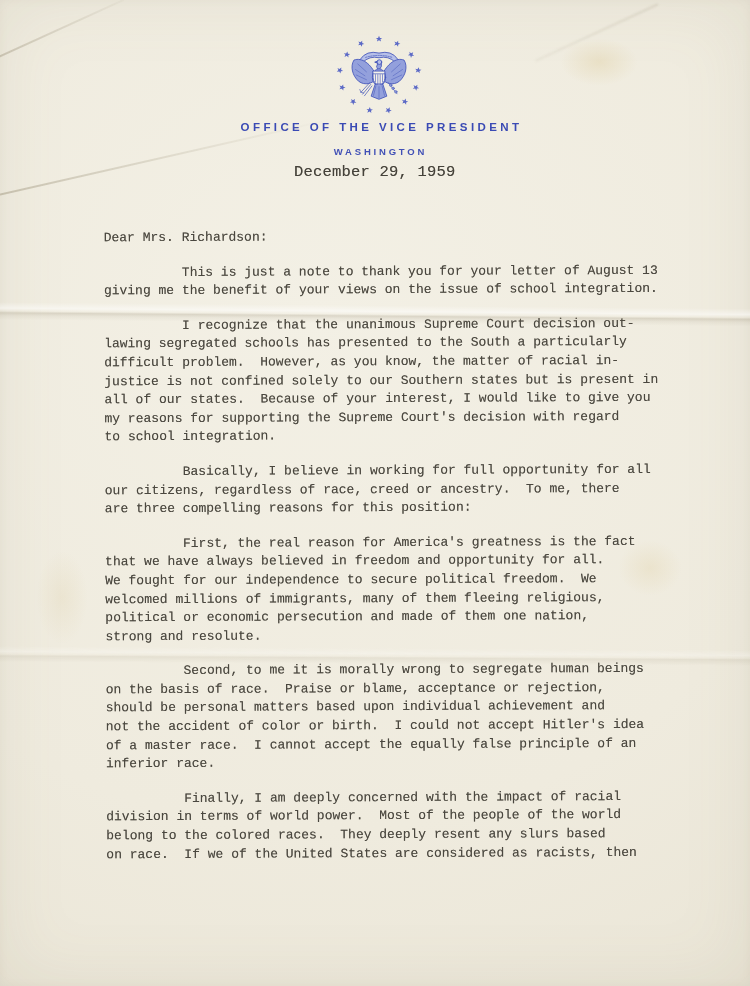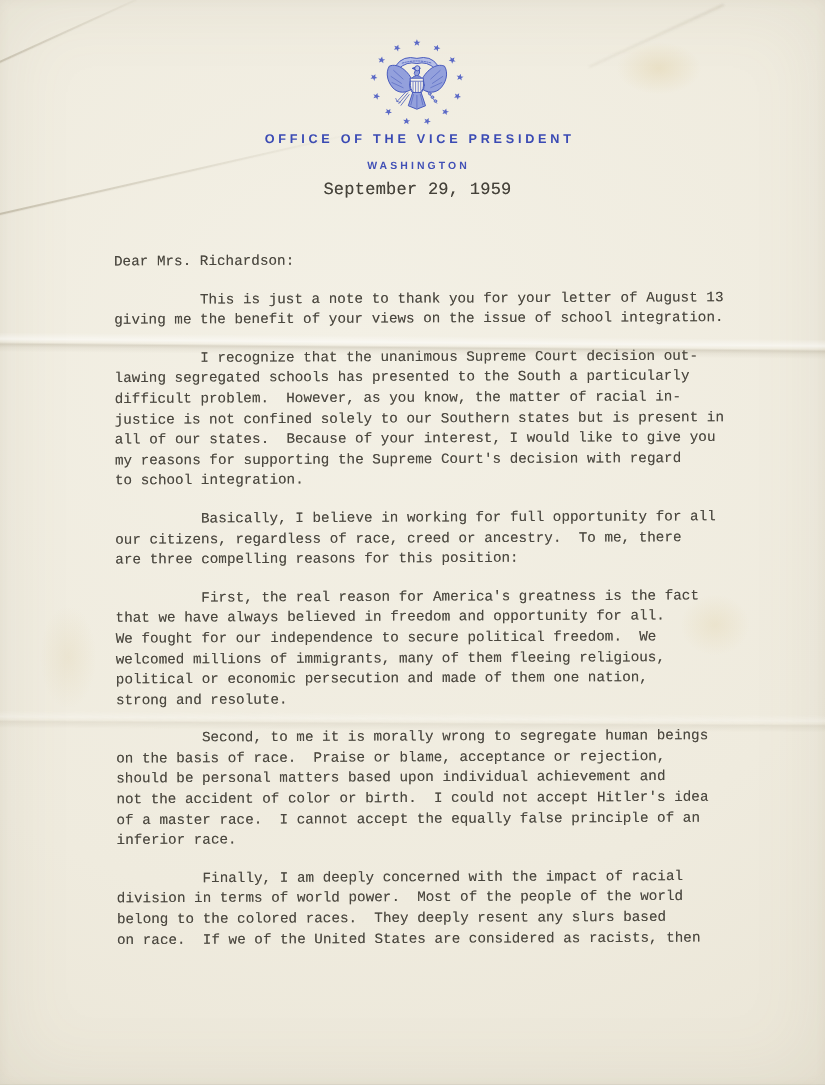--- a/index.html
+++ b/index.html
@@ -120,21 +120,21 @@
       <path d="M37 74 L35.5 70.5 M37 74 L40.5 75" stroke-width="0.8"></path>
       <path d="M72 62 Q78 70 83 76" stroke-width="0.9"></path>
       <circle cx="75" cy="65" r="1.6" fill="#93a0dc" stroke-width="0.7"></circle>
       <circle cx="78" cy="69" r="1.6" fill="#93a0dc" stroke-width="0.7"></circle>
       <circle cx="81.5" cy="73.5" r="1.6" fill="#93a0dc" stroke-width="0.7"></circle>
     </g>
   </svg>
 
   <div class="office-line">OFFICE OF THE VICE PRESIDENT</div>
   <div class="place-line">WASHINGTON</div>
-  <div class="date-line">September 29, 1959</div>
+  <div class="date-line">December 29, 1959</div>
 
   <div class="letter-body">
     <p>Dear Mrs. Richardson:</p>
     <p>          This is just a note to thank you for your letter of August 13
 giving me the benefit of your views on the issue of school integration.</p>
     <p>          I recognize that the unanimous Supreme Court decision out-
 lawing segregated schools has presented to the South a particularly
 difficult problem.  However, as you know, the matter of racial in-
 justice is not confined solely to our Southern states but is present in
 all of our states.  Because of your interest, I would like to give you

